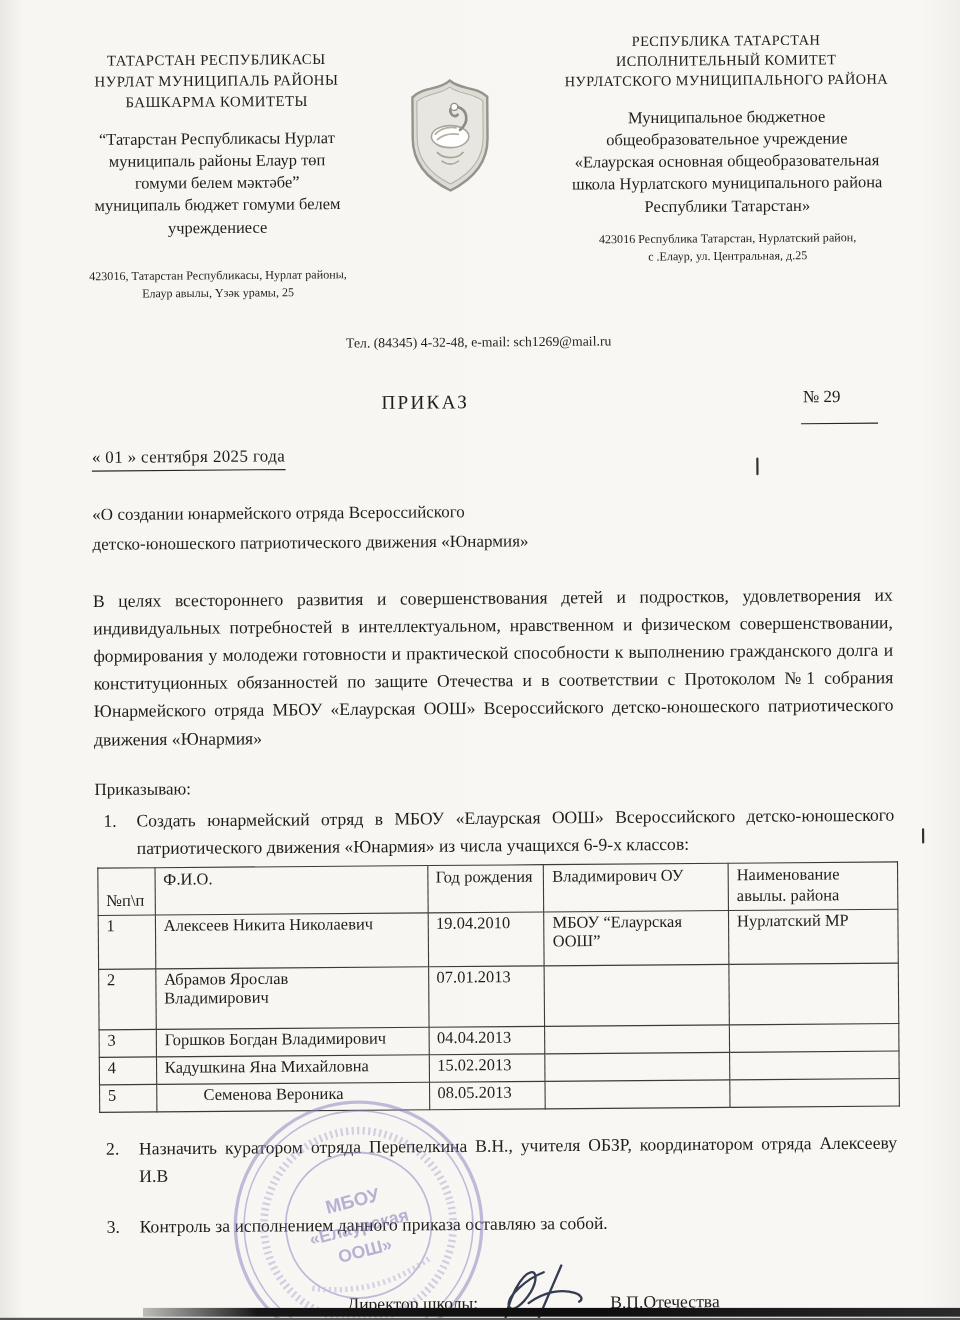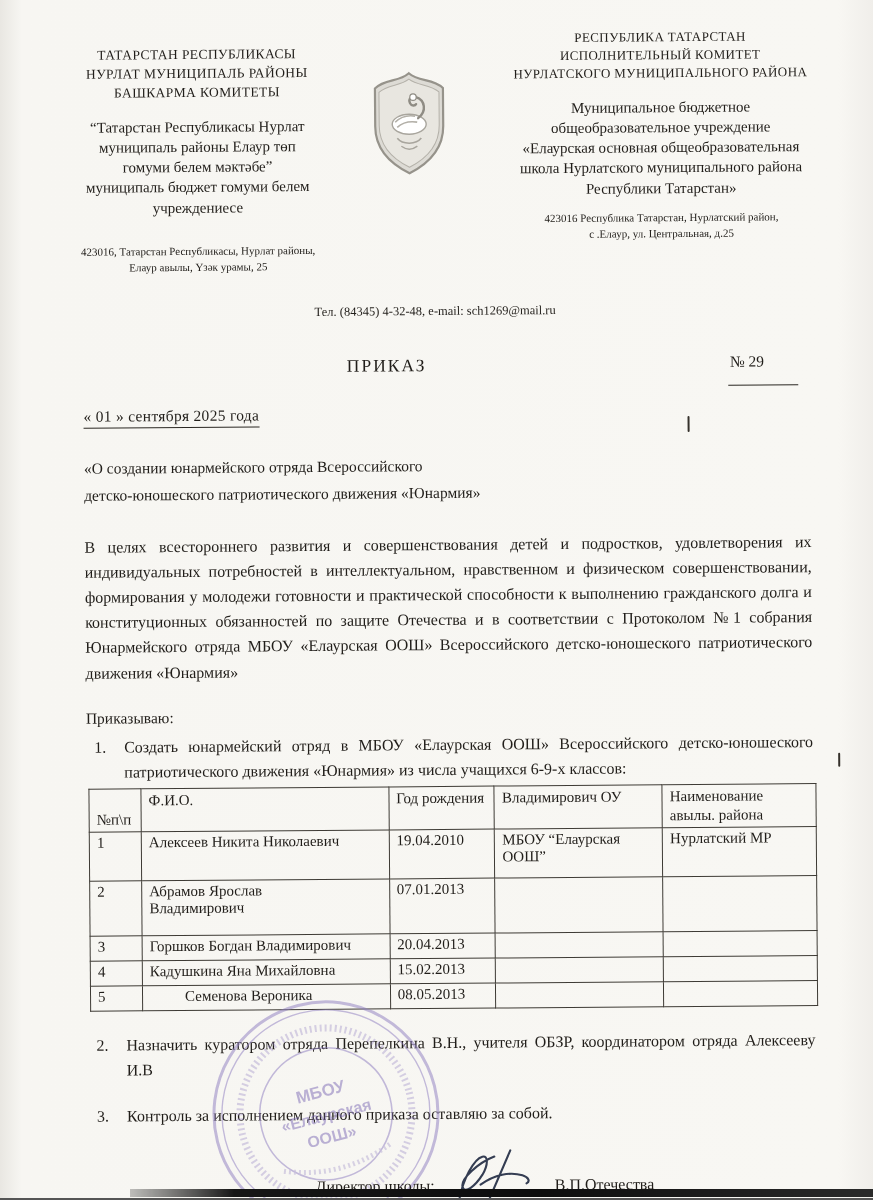--- a/index.html
+++ b/index.html
@@ -198,21 +198,21 @@
           <tr>
             <td>2</td>
             <td class="name-cell" style="padding-right:70px">Абрамов Ярослав Владимирович</td>
             <td>07.01.2013</td>
             <td></td>
             <td></td>
           </tr>
           <tr>
             <td>3</td>
             <td class="name-cell">Горшков Богдан Владимирович</td>
-            <td>20.04.2013</td>
+            <td>04.04.2013</td>
             <td></td>
             <td></td>
           </tr>
           <tr>
             <td>4</td>
             <td class="name-cell">Кадушкина Яна Михайловна</td>
             <td>15.02.2013</td>
             <td></td>
             <td></td>
           </tr>

